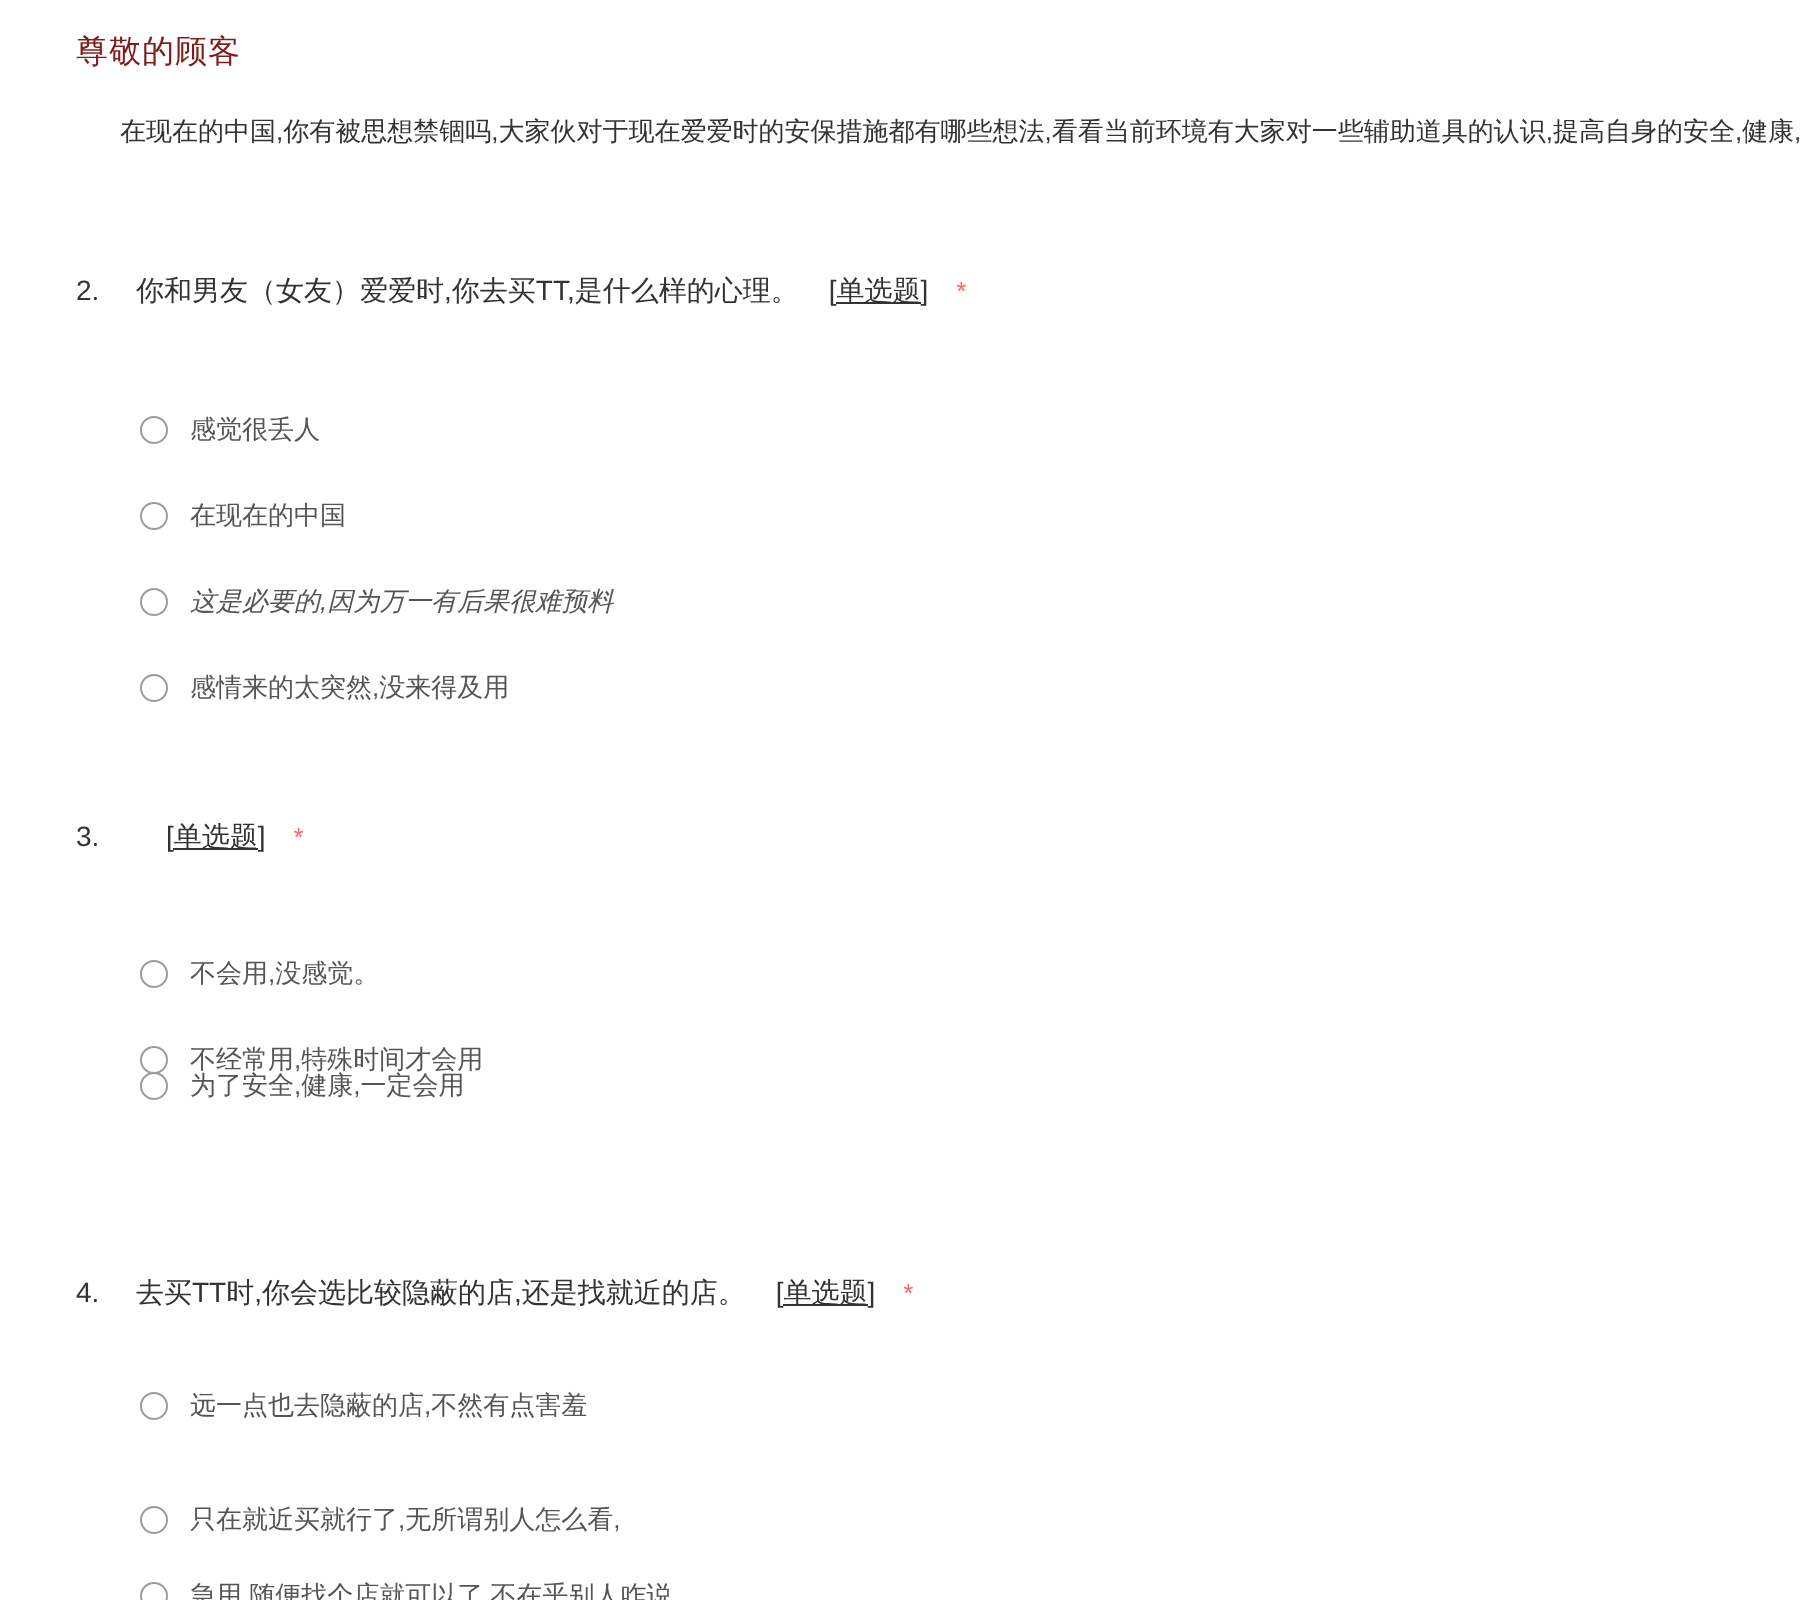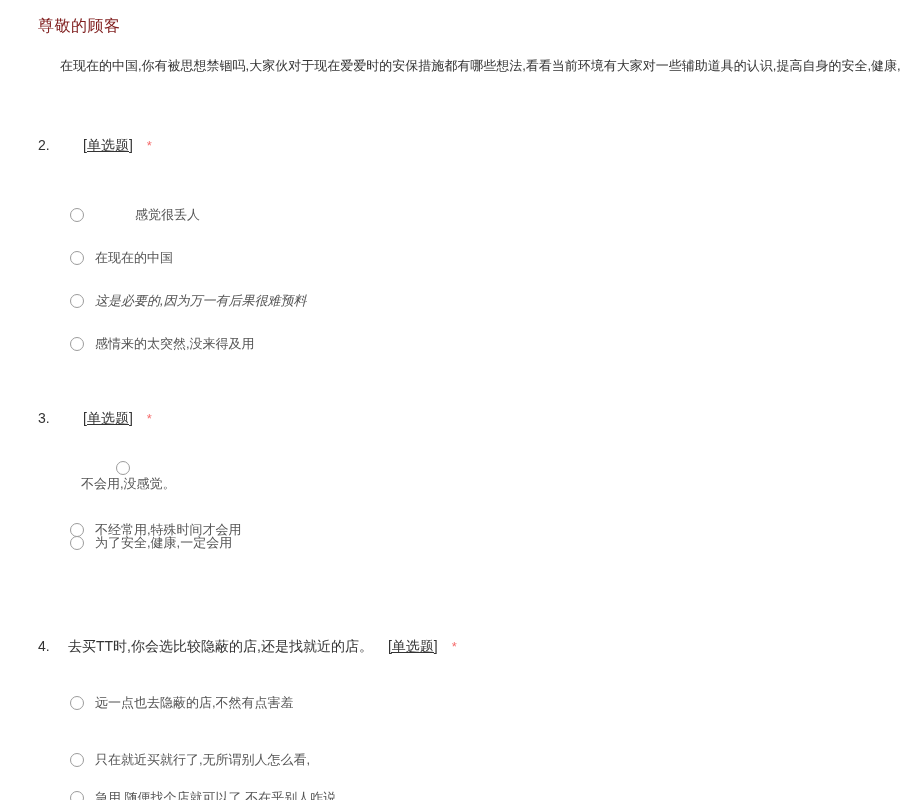--- a/index.html
+++ b/index.html
@@ -78,25 +78,26 @@
 </style>
 </head>
 <body>
 
 <div class="page-title">尊敬的顾客</div>
 
 <div class="intro">在现在的中国,你有被思想禁锢吗,大家伙对于现在爱爱时的安保措施都有哪些想法,看看当前环境有大家对一些辅助道具的认识,提高自身的安全,健康,请认真的回答</div>
 
 <div class="question-line" style="top:137px;">
   <span class="q-num">2.</span>
+  <span class="q-text">你和男友（女友）爱爱时,你去买TT,是什么样的心理。</span>
   <span class="q-type">[单选题]</span>
   <span class="q-required">*</span>
 </div>
 
-<div class="option-row" style="top:206px;gap:40px;">
+<div class="option-row" style="top:206px;">
   <span class="radio"></span>
   <span class="option-label">感觉很丢人</span>
 </div>
 <div class="option-row" style="top:249px;">
   <span class="radio"></span>
   <span class="option-label">在现在的中国</span>
 </div>
 <div class="option-row" style="top:292px;font-style:italic;">
   <span class="radio"></span>
   <span class="option-label">这是必要的,因为万一有后果很难预料</span>
@@ -105,21 +106,21 @@
   <span class="radio"></span>
   <span class="option-label">感情来的太突然,没来得及用</span>
 </div>
 
 <div class="question-line" style="top:410px;">
   <span class="q-num">3.</span>
   <span class="q-type">[单选题]</span>
   <span class="q-required">*</span>
 </div>
 
-<div class="option-row" style="top:461px;flex-direction:column;">
+<div class="option-row" style="top:478px;">
   <span class="radio"></span>
   <span class="option-label">不会用,没感觉。</span>
 </div>
 <div class="option-row" style="top:521px;justify-content:center;">
   <span class="radio"></span>
   <span class="option-label">不经常用,特殊时间才会用</span>
 </div>
 <div class="option-row" style="top:534px;">
   <span class="radio"></span>
   <span class="option-label">为了安全,健康,一定会用</span>

